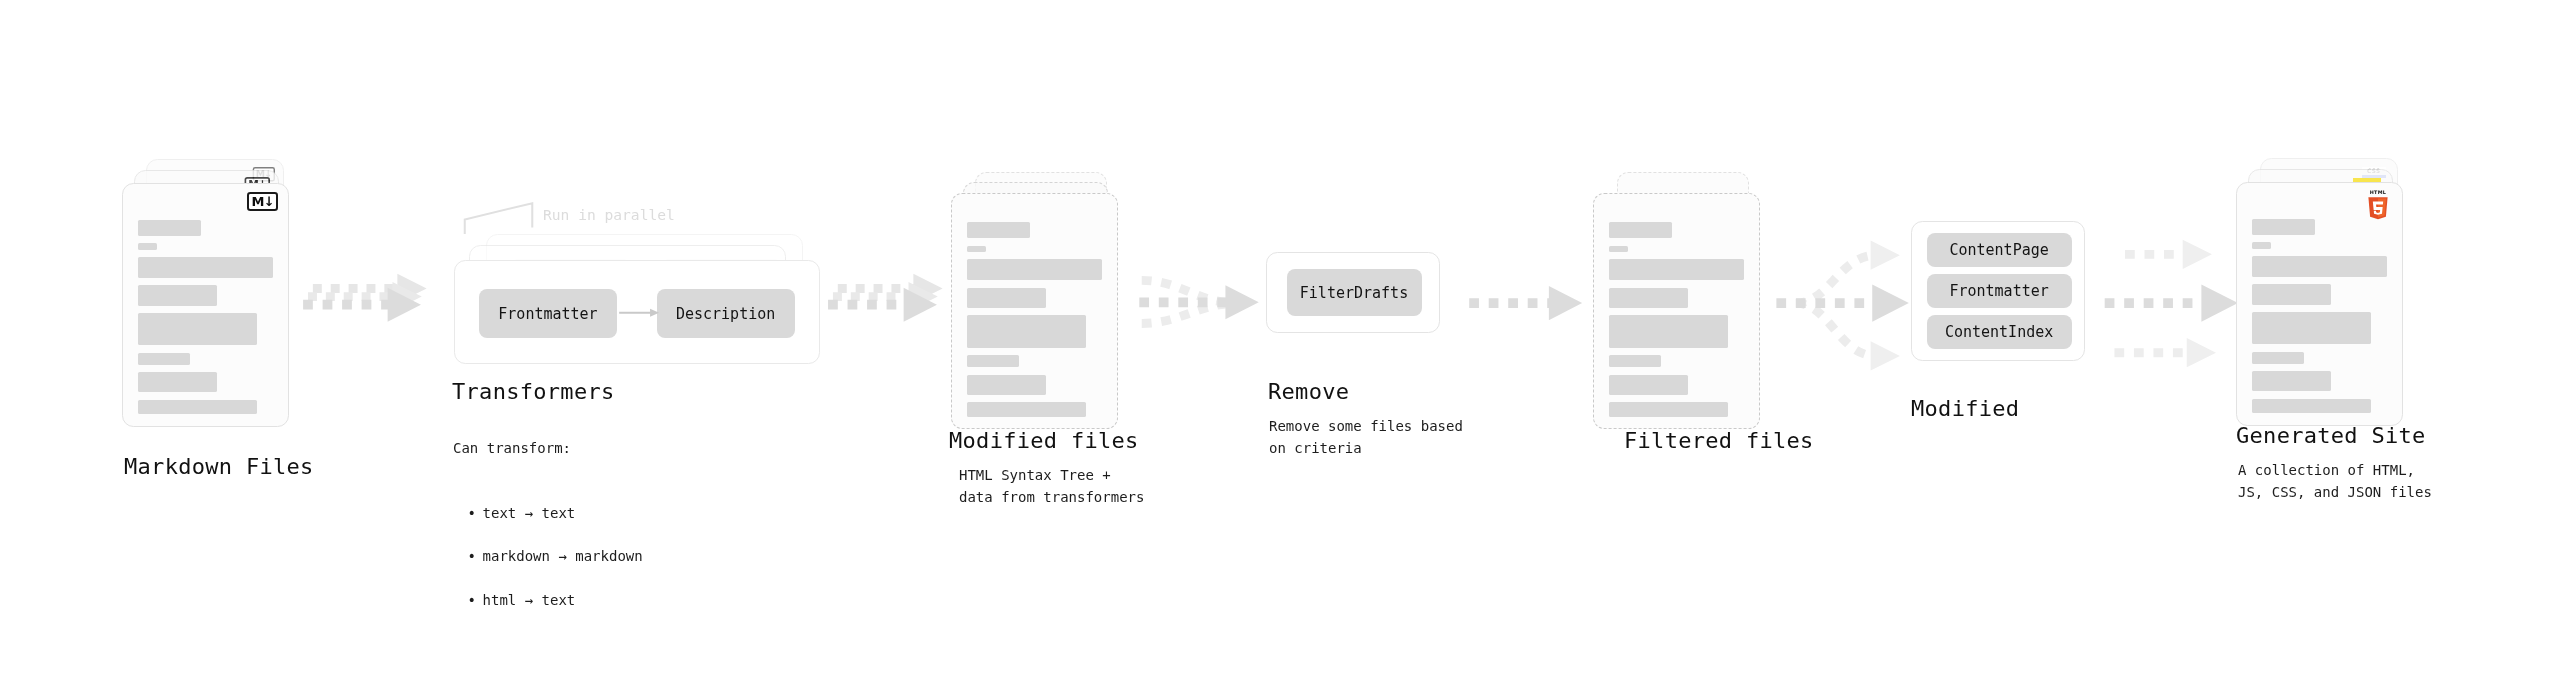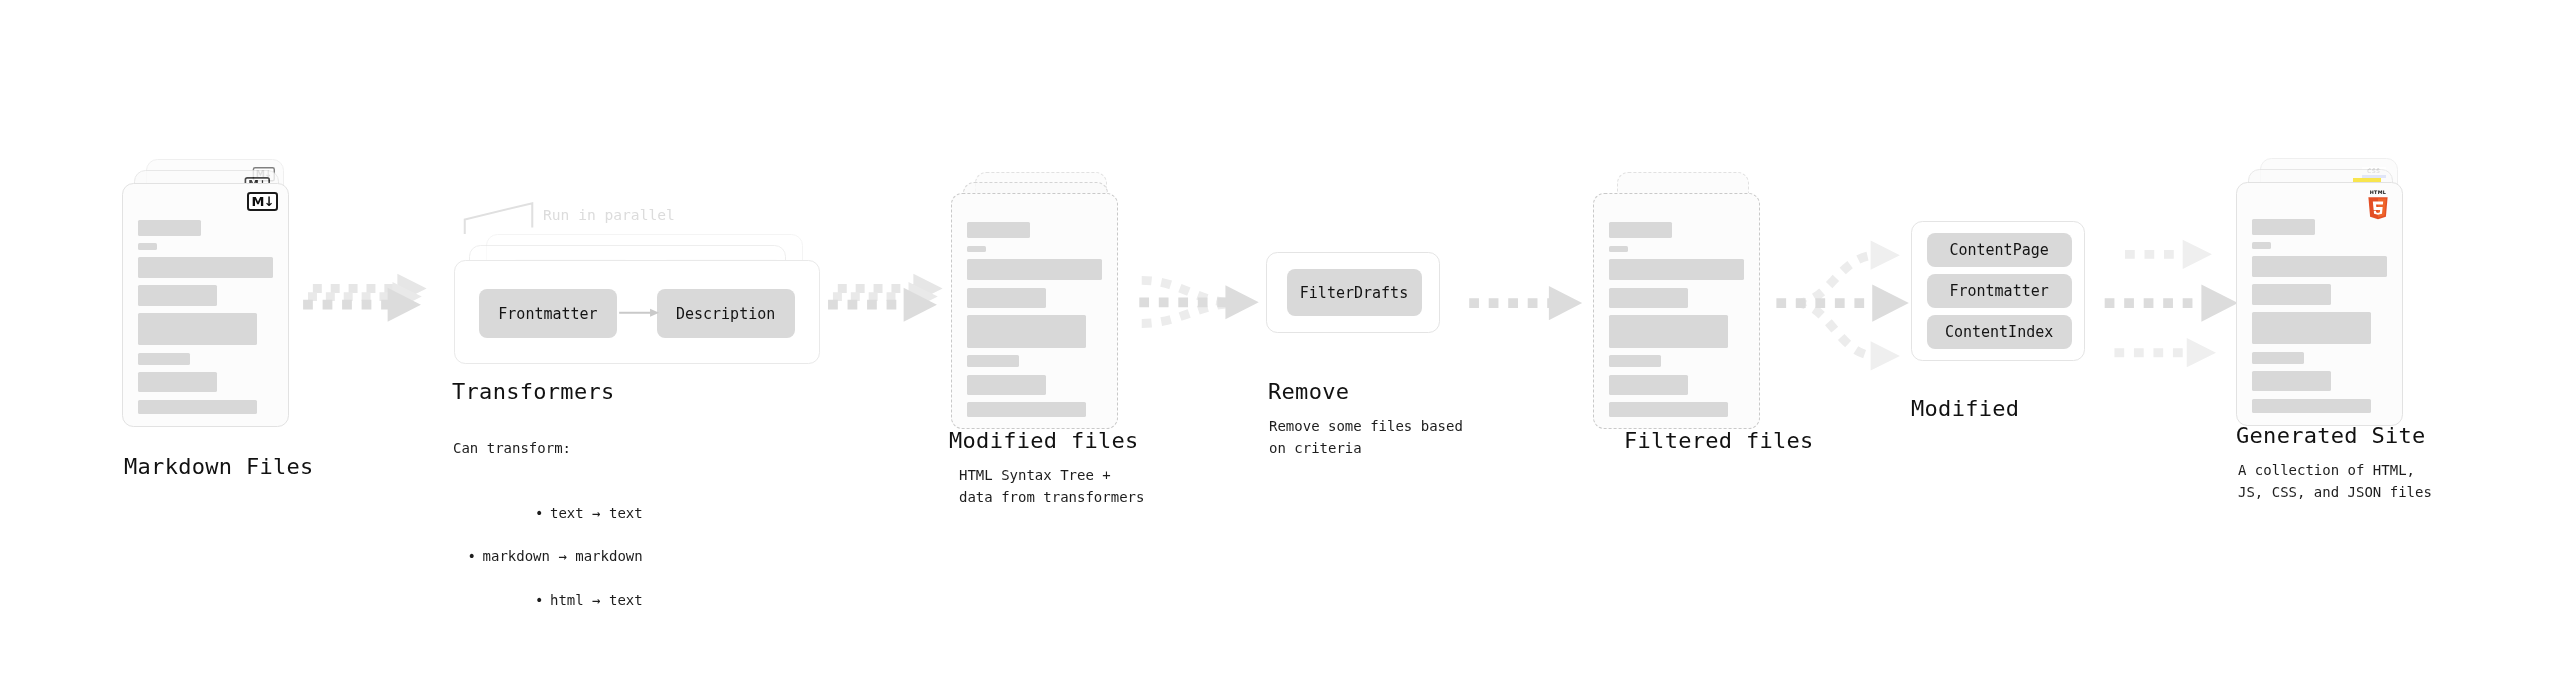--- a/index.html
+++ b/index.html
@@ -98,21 +98,21 @@
     color: #111;
     white-space: nowrap;
   }
   .caption {
     position: absolute;
     font-size: 14px;
     line-height: 1.55;
     color: #1d1d1d;
     white-space: pre-line;
   }
-  .caption ul { margin: 0; padding: 0 0 0 14.6px; list-style: none; text-align: right; }
+  .caption ul { margin: 0; padding: 0 0 0 14.6px; list-style: none; }
   .caption li::before { content: "\2022"; margin-right: 6.5px; }
 
   .parallel-note {
     position: absolute;
     font-size: 14.6px;
     color: #dcdcdc;
     white-space: nowrap;
   }
 
   svg { display: block; overflow: visible; }

